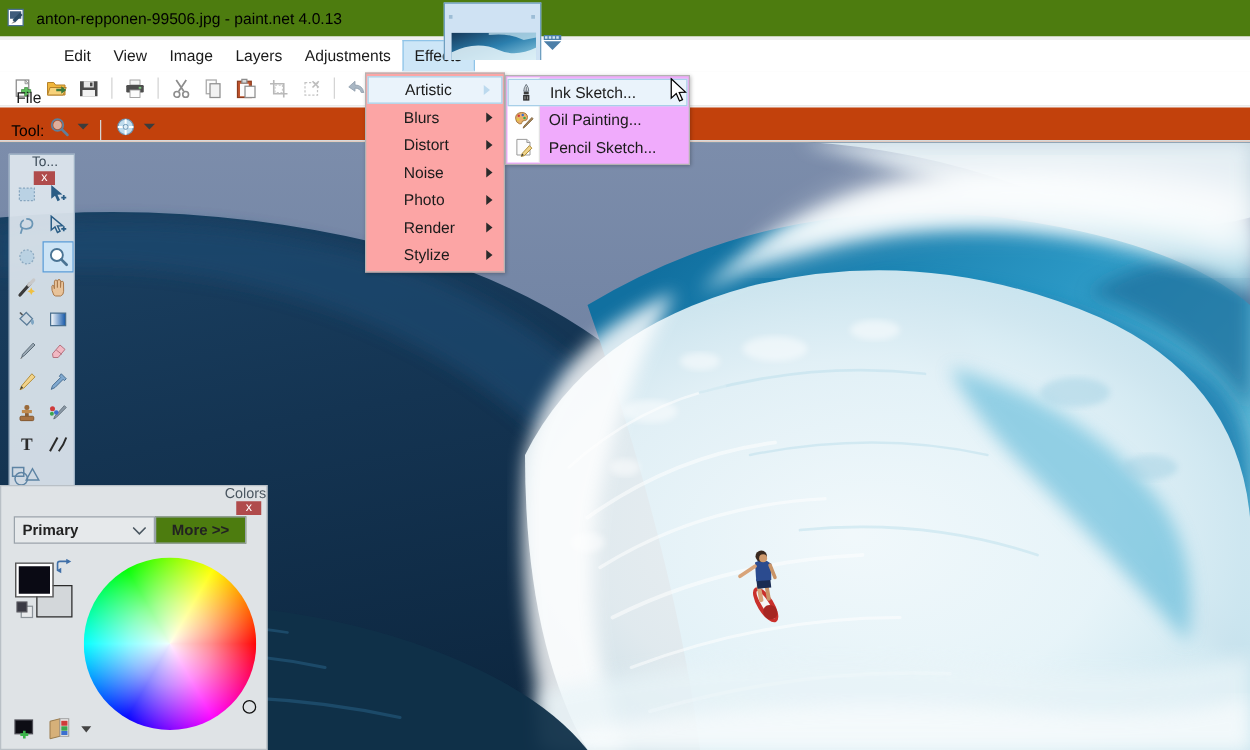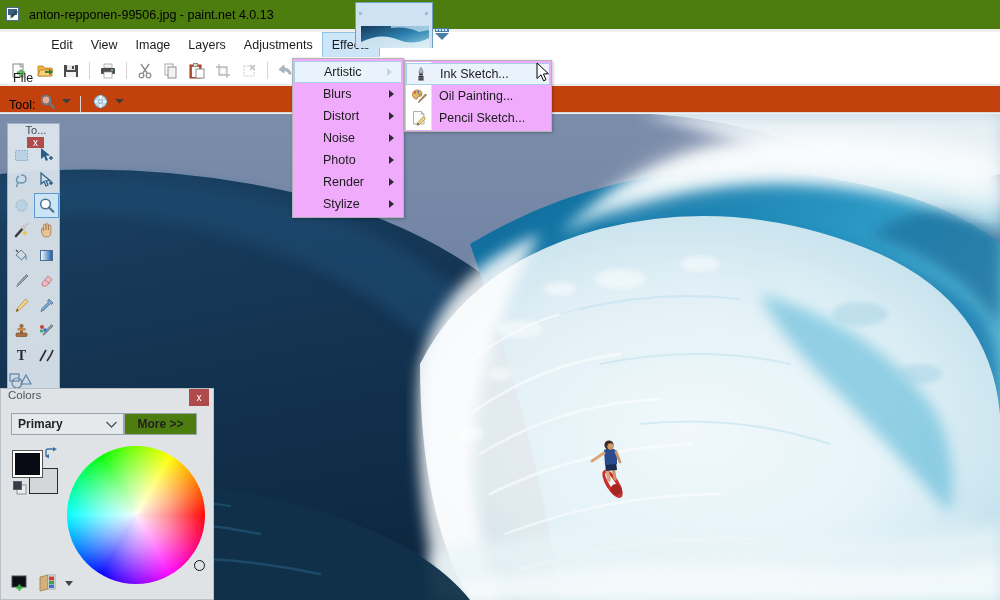--- a/index.html
+++ b/index.html
@@ -117,21 +117,21 @@
     position: absolute; left: 0; top: 114px; width: 1000px; height: 486px;
     overflow: hidden;
     background: #0d3a5c;
     z-index: 5;
   }
   #canvas .photo { position: absolute; inset: 0; }
 
   
   #effects-menu {
     position: absolute; left: 292px; top: 58px; width: 112px;
-    background: #f0abfc;
+    background: #fca5a5;
     border: 1px solid #b3b3b3;
     box-shadow: 1px 1px 3px rgba(0,0,0,0.25);
     padding: 2px 0;
     z-index: 60;
   }
   #effects-menu .mi {
     height: 22px; display: flex; align-items: center;
     padding: 0 6px 0 30px; font-size: 12.5px; color: #1b1b1b;
     position: relative; cursor: default;
   }
@@ -217,22 +217,23 @@
   }
 
   
   #colors-window {
     position: absolute; left: 0px; top: 388px; width: 214px; height: 212px;
     background: #dfe3e6;
     border: 1px solid #b9c0c6;
     z-index: 30;
   }
   #colors-window .cw-title {
-    height: 22px; display: flex; align-items: flex-start; justify-content: space-between;
+    height: 22px; display: flex; align-items: flex-end; justify-content: space-between;
     padding-left: 7px;
+    flex-direction: column;
   }
   #colors-window .cw-title .t { font-size: 11.5px; color: #4a5660; }
   #colors-window .cw-close {
     width: 20px; height: 17px; margin-right: 4px;
     background: #b04b4b; color: #fff;
     display: flex; align-items: center; justify-content: center; font-size: 10px;
   }
   #colors-window .row1 {
     display: flex; align-items: center; gap: 0; padding: 0 10px; margin-top: 2px; font-weight: bold;
   }

